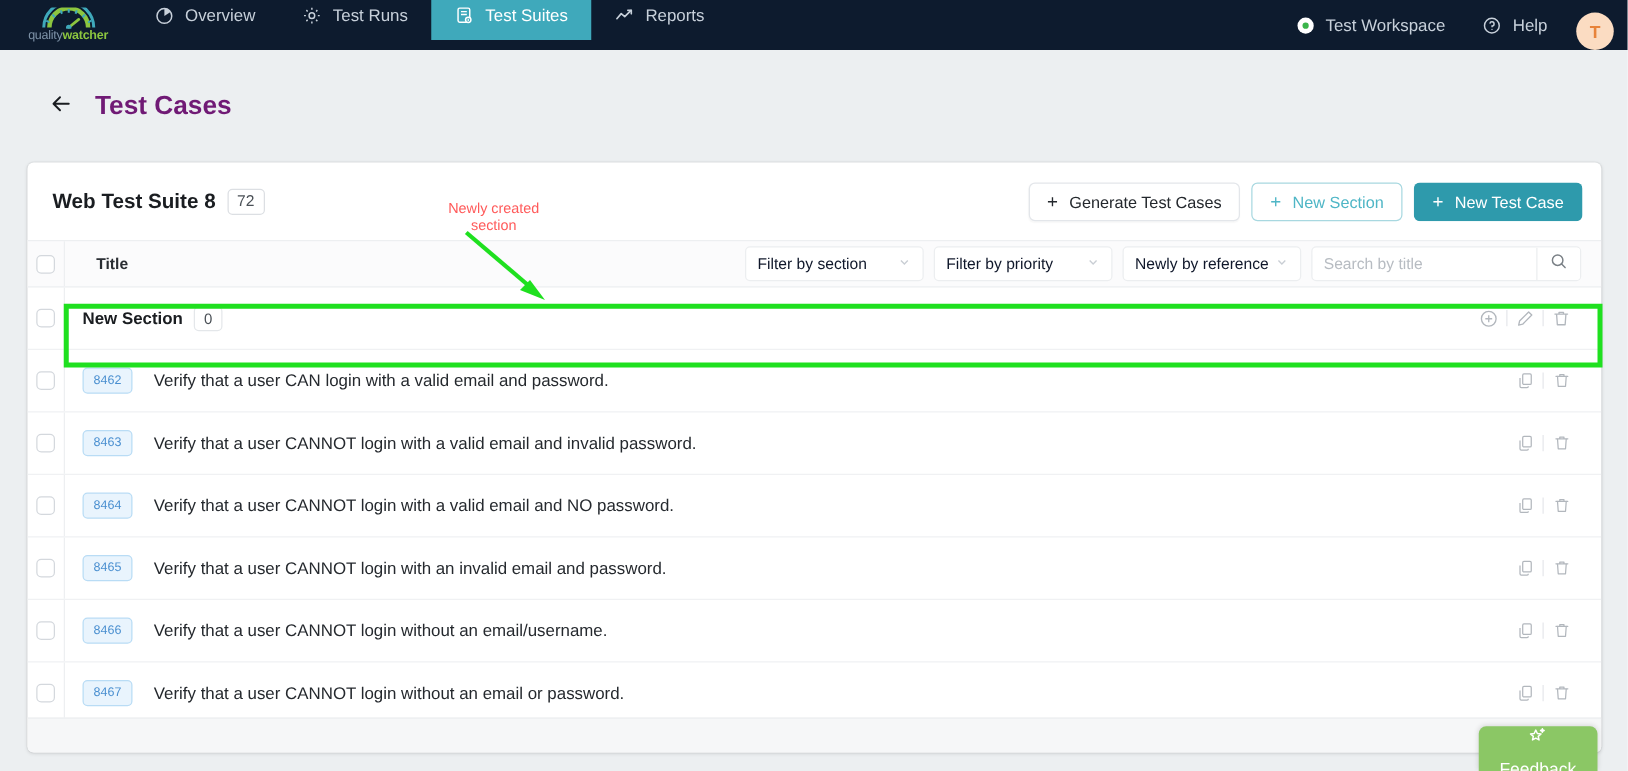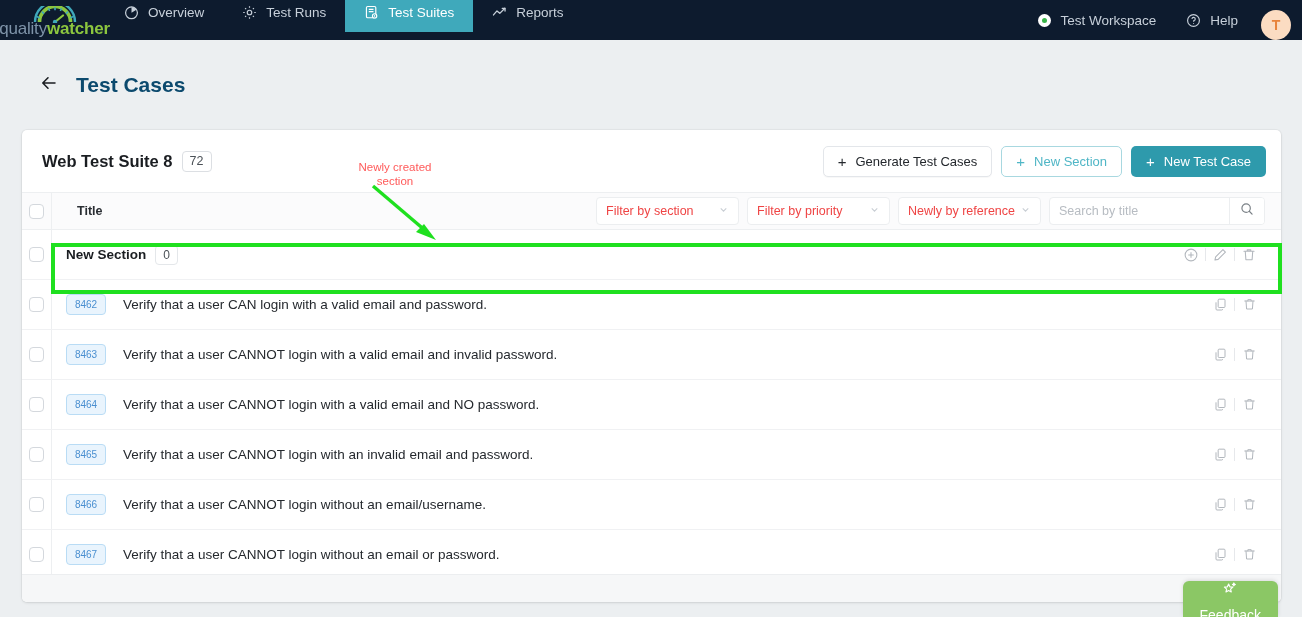--- a/index.html
+++ b/index.html
@@ -17,21 +17,21 @@
     background: #0d1b2e;
     display: flex; align-items: center;
   }
   .logo {
     width: 105px; height: 40px;
     display: flex; flex-direction: column;
     align-items: center; justify-content: center;
     padding-left: 4px;
   }
   .logo-mark { width: 52px; height: 17px; display:block; }
-  .logo-text { font-size: 17px; letter-spacing: -0.2px; line-height: 11px; }
+  .logo-text { font-size: 10px; letter-spacing: -0.2px; line-height: 11px; }
   .logo-text .lt-a { color: #7e93a8; }
   .logo-text .lt-b { color: #8cc63f; font-weight: bold; }
 
   .navitems { display: flex; align-items: stretch; height: 56px; }
   .navitem {
     display: flex; align-items: center; gap: 9px;
     padding: 0 19px; height: 40px;
     color: #c7d0da; font-size: 13.5px;
     cursor: pointer;
   }
@@ -58,21 +58,21 @@
   }
 
   
   .page-head {
     position: absolute; top: 40px; left: 0;
     width: 1302px; height: 90px;
     display: flex; align-items: center; gap: 17px;
     padding-left: 39px;
   }
   .back-arrow { cursor: pointer; display:block; }
-  .page-title { font-size: 21px; font-weight: 700; color: #0c4a6e; }
+  .page-title { font-size: 21px; font-weight: 700; color: #701a75; }
 
   
   .card {
     position: absolute; top: 130px; left: 22px;
     width: 1259px; height: 472px;
     background: #ffffff;
     border-radius: 5px;
     box-shadow: 0 1px 3px rgba(0,0,0,0.10), 0 0 0 1px rgba(0,0,0,0.03);
     overflow: hidden;
   }
@@ -116,21 +116,21 @@
   .chk {
     width: 15px; height: 15px; border: 1px solid #d4d8dd;
     border-radius: 4px; background: #fff; cursor: pointer;
   }
   .th-title { font-size: 12.5px; font-weight: 700; color: #2a2e33; padding-left: 25px; }
   .filters { margin-left: auto; display: flex; align-items: center; gap: 8px; padding-right: 16px; }
   .select {
     width: 143px; height: 28px; border: 1px solid #eceef0;
     border-radius: 4px; background: #fff;
     display: flex; align-items: center; padding: 0 9px;
-    font-size: 12.5px; color: #ef4444; cursor: pointer; justify-content: center;
+    font-size: 12.5px; color: #0f172a; cursor: pointer; justify-content: center;
   }
   .select .chev { margin-left: auto; color: #c9ced4; }
   .searchbox {
     width: 216px; height: 28px; border: 1px solid #eceef0;
     border-radius: 4px; background: #fff;
     display: flex; align-items: center; overflow: hidden;
   }
   .searchbox input {
     flex: 1; height: 100%; border: 0; outline: 0;
     padding: 0 9px; font-size: 12.5px; color: #2a2e33;

